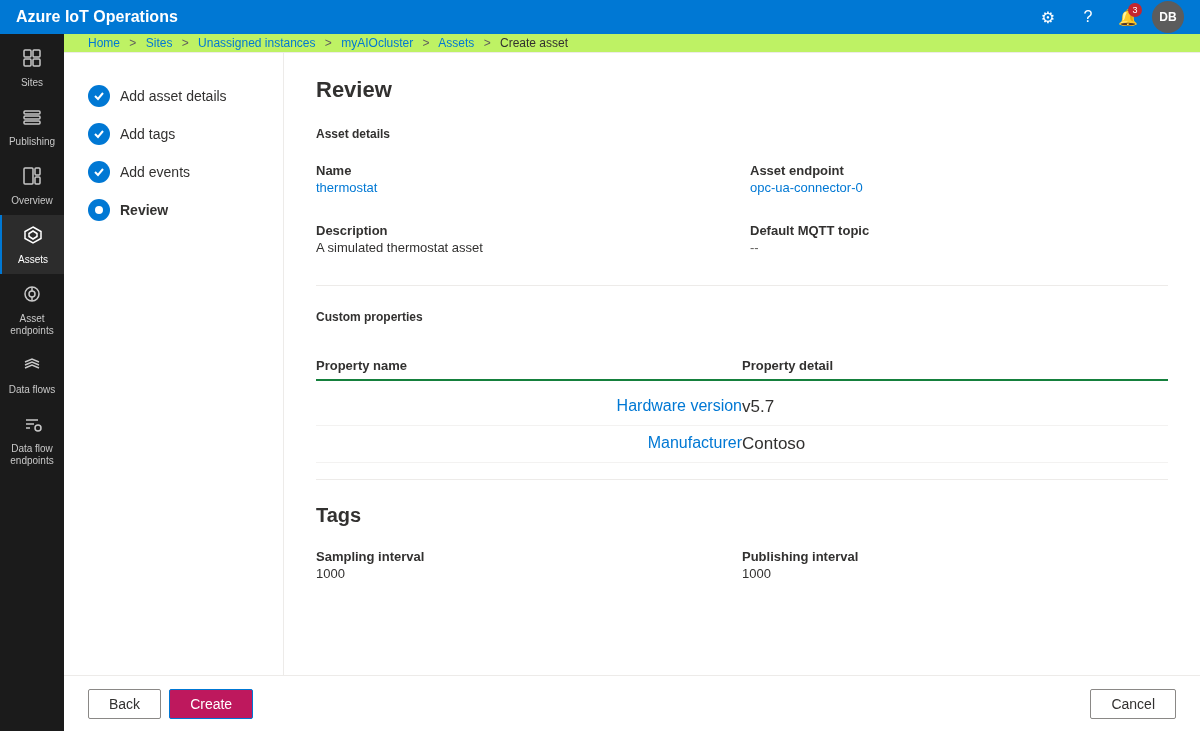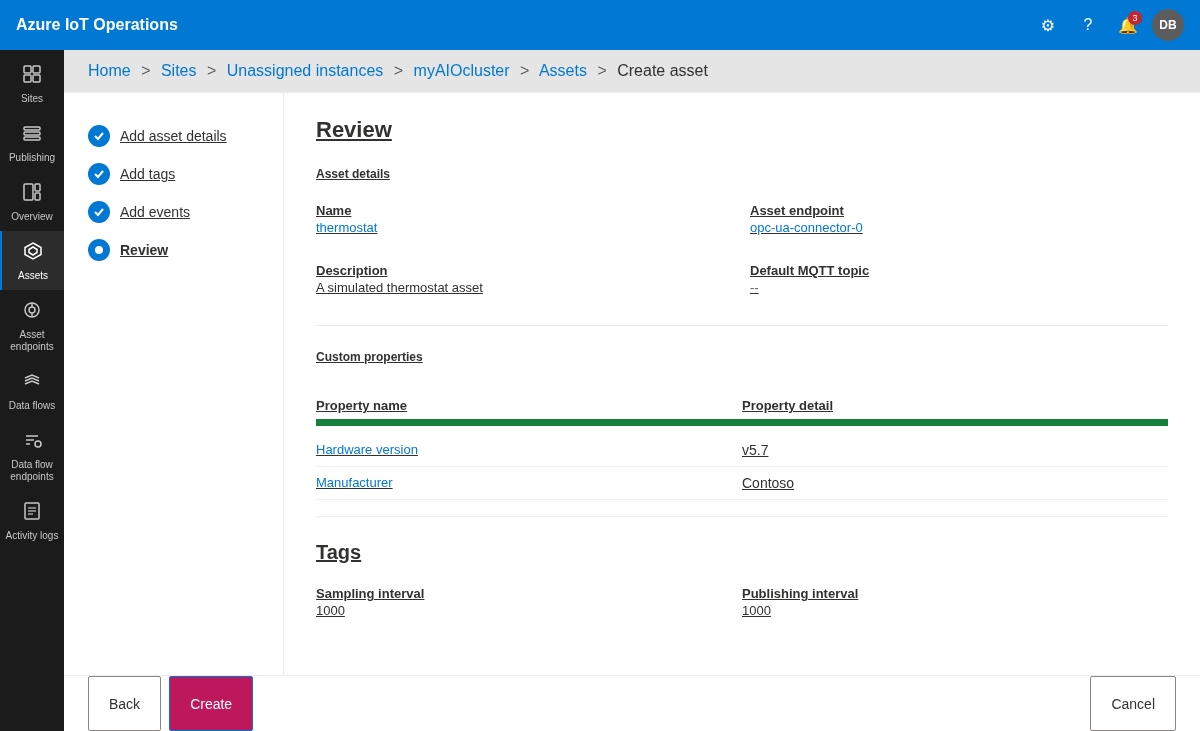--- a/index.html
+++ b/index.html
@@ -2,21 +2,21 @@
 <html><head>
   <meta charset="utf-8">
   <style>
     * { box-sizing: border-box; margin: 0; padding: 0; }
     body { font-family: 'Segoe UI', sans-serif; font-size: 14px; color: #323130; background: #f3f2f1; display: flex; flex-direction: column; height: 731px; overflow: hidden; }
 
     
     .topbar {
       background: #0078d4;
       color: white;
-      height: 50px;
+      height: 34px;
       display: flex;
       align-items: center;
       padding: 0 16px;
       flex-shrink: 0;
       justify-content: space-between;
     }
     .topbar-title { font-size: 16px; font-weight: 600; color: white; }
     .topbar-icons { display: flex; align-items: center; gap: 8px; }
     .topbar-icon-btn {
       width: 32px; height: 32px; border-radius: 50%;
@@ -74,37 +74,36 @@
     .content-area {
       flex: 1;
       display: flex;
       flex-direction: column;
       overflow: hidden;
       background: white;
     }
 
     
     .breadcrumb {
-      padding: 12px 24px;
-      font-size: 16px;
+      padding: 2px 24px;
+      font-size: 12px;
       color: #605e5c;
       flex-shrink: 0;
       border-bottom: 1px solid #edebe9;
-      background: #e5e5e5;
+      background: #bef264;
     }
     .breadcrumb a { color: #0078d4; text-decoration: none; cursor: pointer; }
     .breadcrumb-sep { margin: 0 6px; color: #605e5c; }
     .breadcrumb-current { color: #323130; }
 
     
     .wizard-layout {
       display: flex;
       flex: 1;
       overflow: hidden;
-      text-decoration: underline;
     }
 
     
     .steps-panel {
       width: 220px;
       border-right: 1px solid #edebe9;
       padding: 24px 20px;
       flex-shrink: 0;
       background: white;
     }
@@ -168,43 +167,44 @@
     .divider {
       border: none;
       border-top: 1px solid #edebe9;
       margin: 16px 0 24px;
     }
 
     .custom-props-header {
       display: grid;
       grid-template-columns: 1fr 1fr;
       padding: 6px 0;
-      border-bottom: 7px solid #15803d;
+      border-bottom: 2px solid #15803d;
       margin-bottom: 8px;
       margin-top: 28px;
     }
     .custom-props-header-label {
       font-size: 13px;
       font-weight: 600;
       color: #323130;
     }
     .custom-prop-row {
       display: grid;
       grid-template-columns: 1fr 1fr;
       padding: 8px 0;
       border-bottom: 1px solid #f3f2f1;
     }
-    .custom-prop-name { font-size: 13px; color: #0078d4; }
-    .custom-prop-value { font-size: 14px; color: #323130; }
+    .custom-prop-name { font-size: 16px; color: #0078d4; text-align: right; }
+    .custom-prop-value { font-size: 17px; color: #323130; }
 
     
     .bottom-bar {
       height: 56px;
       border-top: 1px solid #edebe9;
       display: flex;
+      align-items: center;
       padding: 0 24px;
       background: white;
       flex-shrink: 0;
       gap: 8px;
     }
     .btn {
       padding: 6px 20px;
       font-size: 14px;
       border-radius: 2px;
       cursor: pointer;
@@ -324,31 +324,20 @@
       <span class="sidebar-item-label">Data flows</span>
     </div>
     <div class="sidebar-item">
       <span class="sidebar-item-icon">
         <svg width="20" height="20" viewBox="0 0 20 20" fill="none">
             <path d="M4 6 L16 6 M4 10 L12 10 M4 14 L8 14" stroke="#c8c8c8" stroke-width="1.5"></path>
             <circle cx="16" cy="14" r="3" stroke="#c8c8c8" stroke-width="1.5"></circle>
           </svg>
       </span>
       <span class="sidebar-item-label">Data flow endpoints</span>
-    </div>
-    <div class="sidebar-item">
-      <span class="sidebar-item-icon">
-        <svg width="20" height="20" viewBox="0 0 20 20" fill="none">
-            <rect x="3" y="2" width="14" height="16" rx="1" stroke="#c8c8c8" stroke-width="1.5"></rect>
-            <line x1="6" y1="7" x2="14" y2="7" stroke="#c8c8c8" stroke-width="1.2"></line>
-            <line x1="6" y1="10" x2="14" y2="10" stroke="#c8c8c8" stroke-width="1.2"></line>
-            <line x1="6" y1="13" x2="11" y2="13" stroke="#c8c8c8" stroke-width="1.2"></line>
-          </svg>
-      </span>
-      <span class="sidebar-item-label">Activity logs</span>
     </div>
   </div>
 
   <div class="content-area">
 
     <div class="breadcrumb">
       <a>Home</a>
       <span class="breadcrumb-sep">&gt;</span>
       <a>Sites</a>
       <span class="breadcrumb-sep">&gt;</span>

